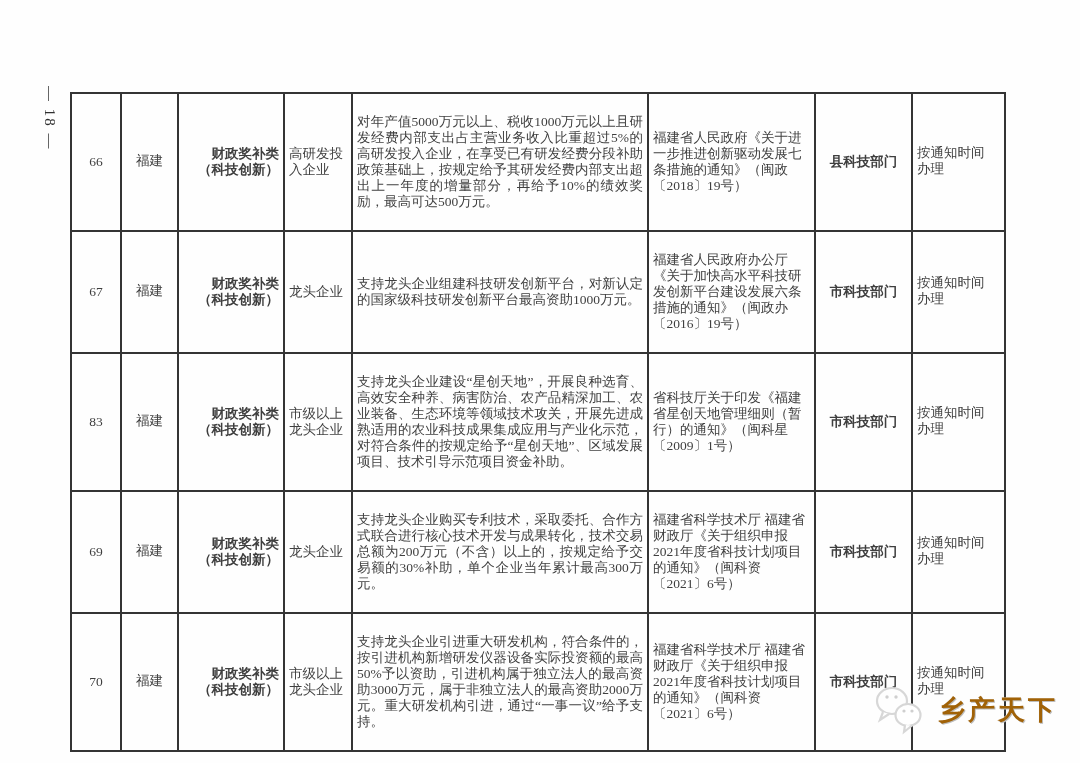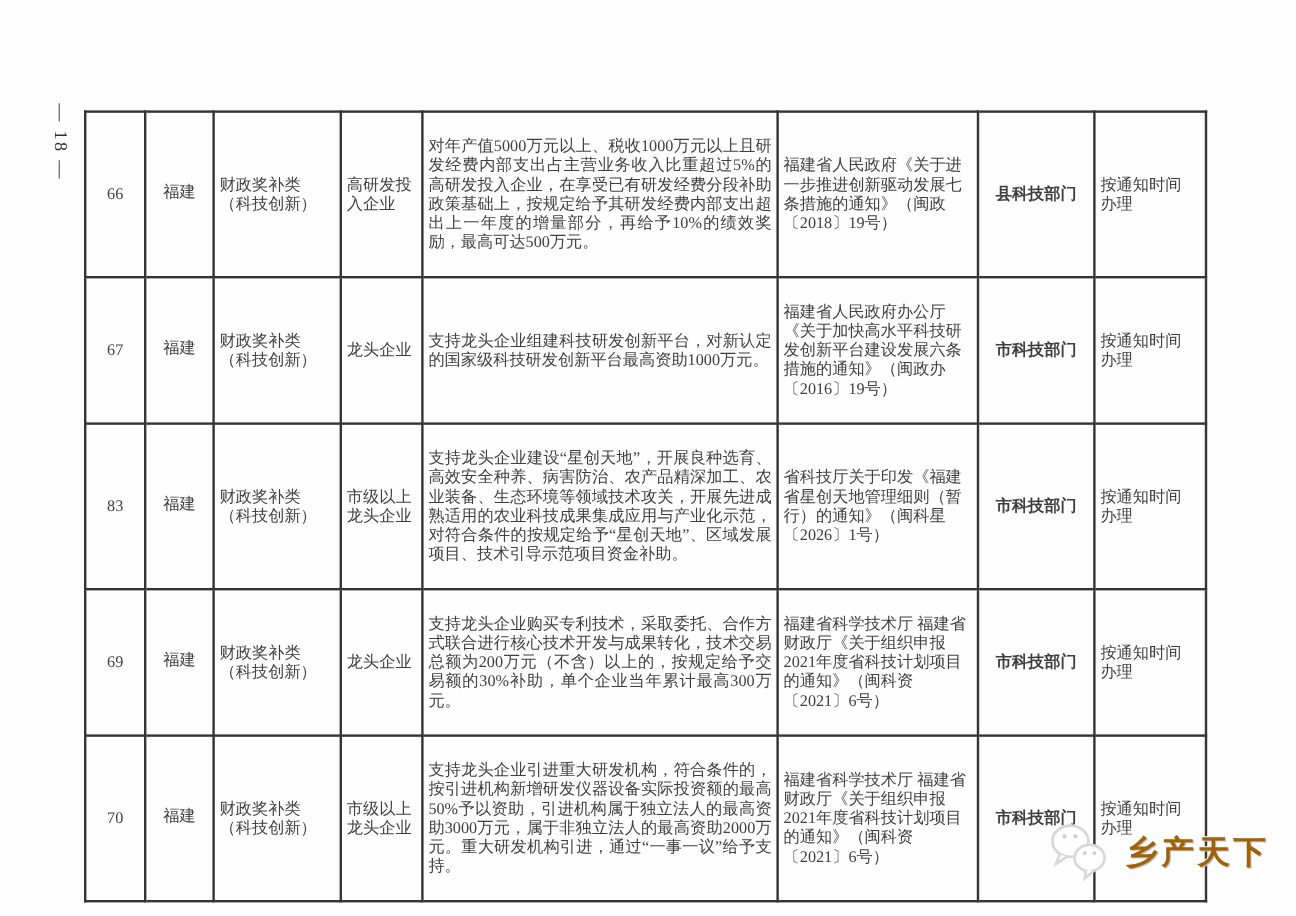--- a/index.html
+++ b/index.html
@@ -36,37 +36,37 @@
     padding:20px 4px;
     overflow:hidden;
   }
   tr.r66{height:124px;}
   tr.r67{height:85px;}
   tr.r68{height:134px;}
   tr.r69{height:93px;}
   tr.r70{height:106px;}
   td.c-no{text-align:center;font-size:15px;}
   td.c-region{text-align:center;font-family:Liberation Mono, monospace;}
-  td.c-category{text-align:left;white-space:pre-line;line-height:17px;}
+  td.c-category{text-align:right;white-space:pre-line;line-height:17px;font-weight:bold;}
   td.c-target{text-align:left;padding-left:6px;white-space:pre-line;line-height:17px;}
   td.c-desc{
     vertical-align:top;
     text-align:justify;
     padding:3px 5px 2px 6px;
     font-size:13.5px;
     line-height:15.5px;
   }
   td.c-policy{
     text-align:left;
     padding:2px 3px 2px 6px;
     font-size:13px;
     line-height:15.5px;
   }
   td.c-dept{text-align:center;font-weight:bold;}
-  td.c-schedule{text-align:left;padding-left:8px;white-space:pre-line;line-height:17px;}
+  td.c-schedule{text-align:left;padding-left:8px;white-space:pre-line;line-height:17px;font-family:Liberation Mono, monospace;}
   .watermark{
     position:absolute;
     left:872px;top:684px;
     display:flex;
     align-items:center;
     gap:8px;
   }
   .watermark .brand{
     font-size:27px;
     font-weight:bold;
@@ -121,21 +121,21 @@
 办理</td>
       </tr>
       <tr class="r68">
         <td class="c-no">83</td>
         <td class="c-region">福建</td>
         <td class="c-category">财政奖补类
 （科技创新）</td>
         <td class="c-target">市级以上
 龙头企业</td>
         <td class="c-desc">支持龙头企业建设“星创天地”，开展良种选育、高效安全种养、病害防治、农产品精深加工、农业装备、生态环境等领域技术攻关，开展先进成熟适用的农业科技成果集成应用与产业化示范，对符合条件的按规定给予“星创天地”、区域发展项目、技术引导示范项目资金补助。</td>
-        <td class="c-policy">省科技厅关于印发《福建省星创天地管理细则（暂行）的通知》（闽科星〔2026〕1号）</td>
+        <td class="c-policy">省科技厅关于印发《福建省星创天地管理细则（暂行）的通知》（闽科星〔2009〕1号）</td>
         <td class="c-dept">市科技部门</td>
         <td class="c-schedule">按通知时间
 办理</td>
       </tr>
       <tr class="r69">
         <td class="c-no">69</td>
         <td class="c-region">福建</td>
         <td class="c-category">财政奖补类
 （科技创新）</td>
         <td class="c-target">龙头企业</td>

